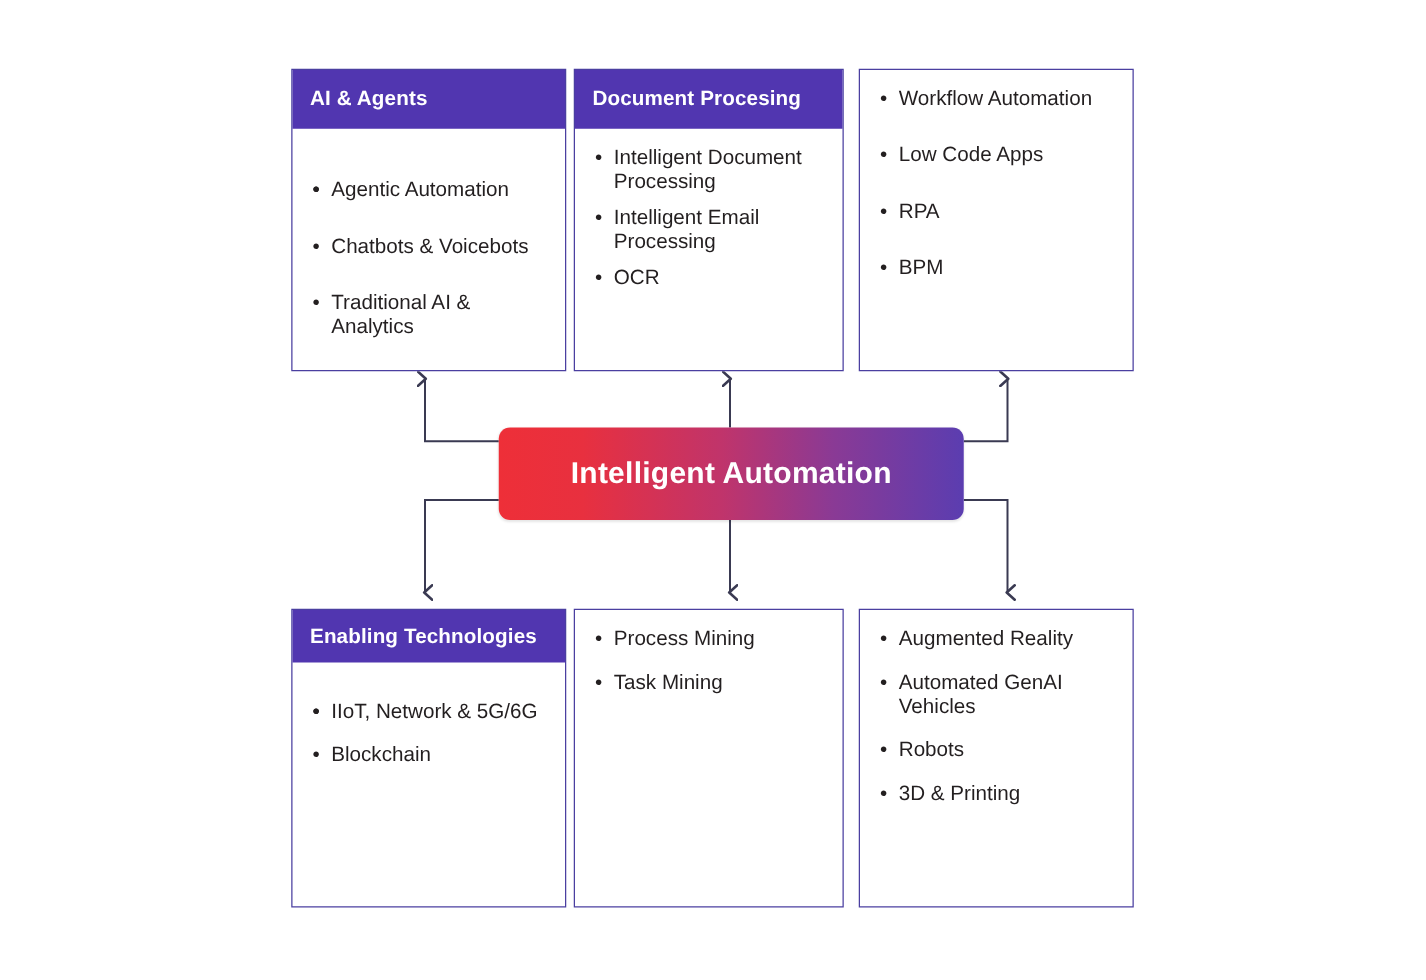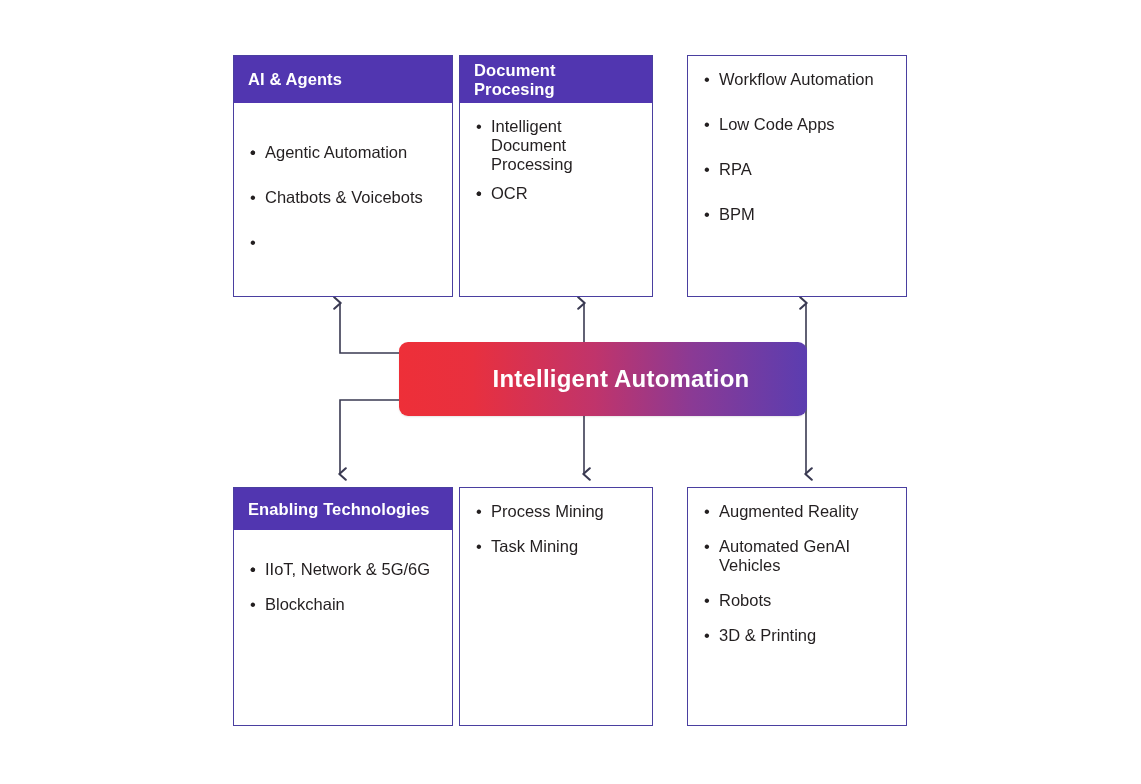--- a/index.html
+++ b/index.html
@@ -86,42 +86,41 @@
   .gap-tight .bullet-item { margin-bottom: 10px; }
   .gap-tight .bullet-item:last-child { margin-bottom: 0; }
   .gap-mid .bullet-item { margin-bottom: 16px; }
   .gap-mid .bullet-item:last-child { margin-bottom: 0; }
 
   
   .row-top { top: 55px; height: 242px; }
   .row-top .card-header { height: 47px; }
 
   .col-1 { left: 233px; width: 220px; }
-  .col-2 { left: 459px; width: 194px; }
+  .col-2 { left: 459px; width: 216px; }
   .col-3 { left: 687px; width: 220px; }
 
   
   .row-bottom { top: 487px; height: 239px; }
   .row-bottom .card-header { height: 42px; }
 
   
   #center-banner {
     position: absolute;
     left: 399px;
     top: 342px;
     width: 372px;
     height: 74px;
     border-radius: 9px;
     background: linear-gradient(90deg, #ee2f38 0%, #e8303f 18%, #c0346b 48%, #8a3a95 72%, #5b3db0 100%);
     display: flex;
     align-items: center;
     justify-content: center;
     box-shadow: 0 1px 2px rgba(0,0,0,0.10);
     z-index: 3;
-    padding-left: 36px;
   }
   #center-banner .banner-text {
     color: #ffffff;
     font-size: 24px;
     font-weight: bold;
     letter-spacing: 0.2px;
   }
 </style>
 </head>
 <body>
@@ -158,35 +157,37 @@
         <li class="bullet-item">
           <span class="dot">•</span>
           <span>Agentic Automation</span>
         </li>
         <li class="bullet-item">
           <span class="dot">•</span>
           <span>Chatbots &amp; Voicebots</span>
         </li>
         <li class="bullet-item">
           <span class="dot">•</span>
+          <span>Traditional AI &amp; Analytics</span>
         </li>
       </ul>
     </div>
   </div>
 
   <div class="card row-top col-2">
     <div class="card-header">Document Procesing</div>
     <div class="card-body">
       <ul class="bullet-list gap-tight">
         <li class="bullet-item">
           <span class="dot">•</span>
           <span>Intelligent Document Processing</span>
         </li>
         <li class="bullet-item">
           <span class="dot">•</span>
+          <span>Intelligent Email Processing</span>
         </li>
         <li class="bullet-item">
           <span class="dot">•</span>
           <span>OCR</span>
         </li>
       </ul>
     </div>
   </div>
 
   <div class="card row-top col-3">

